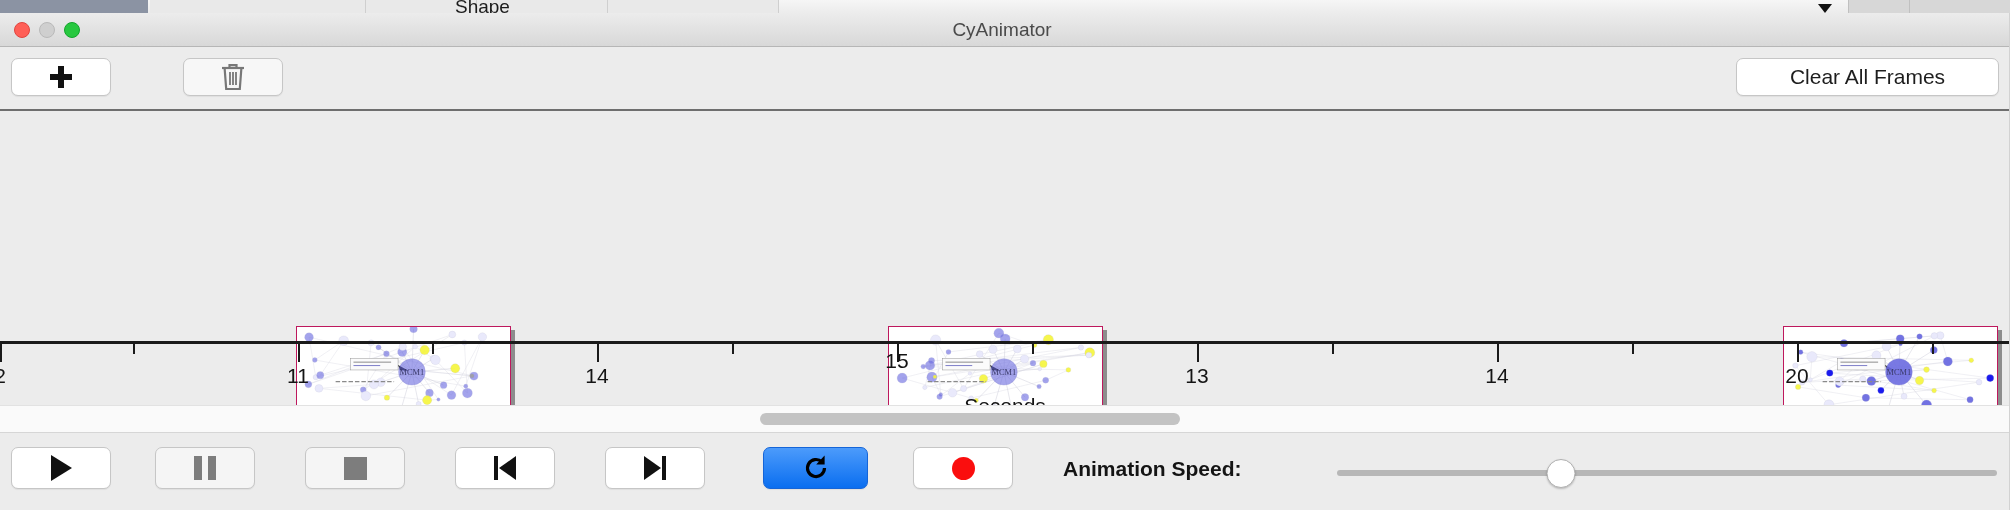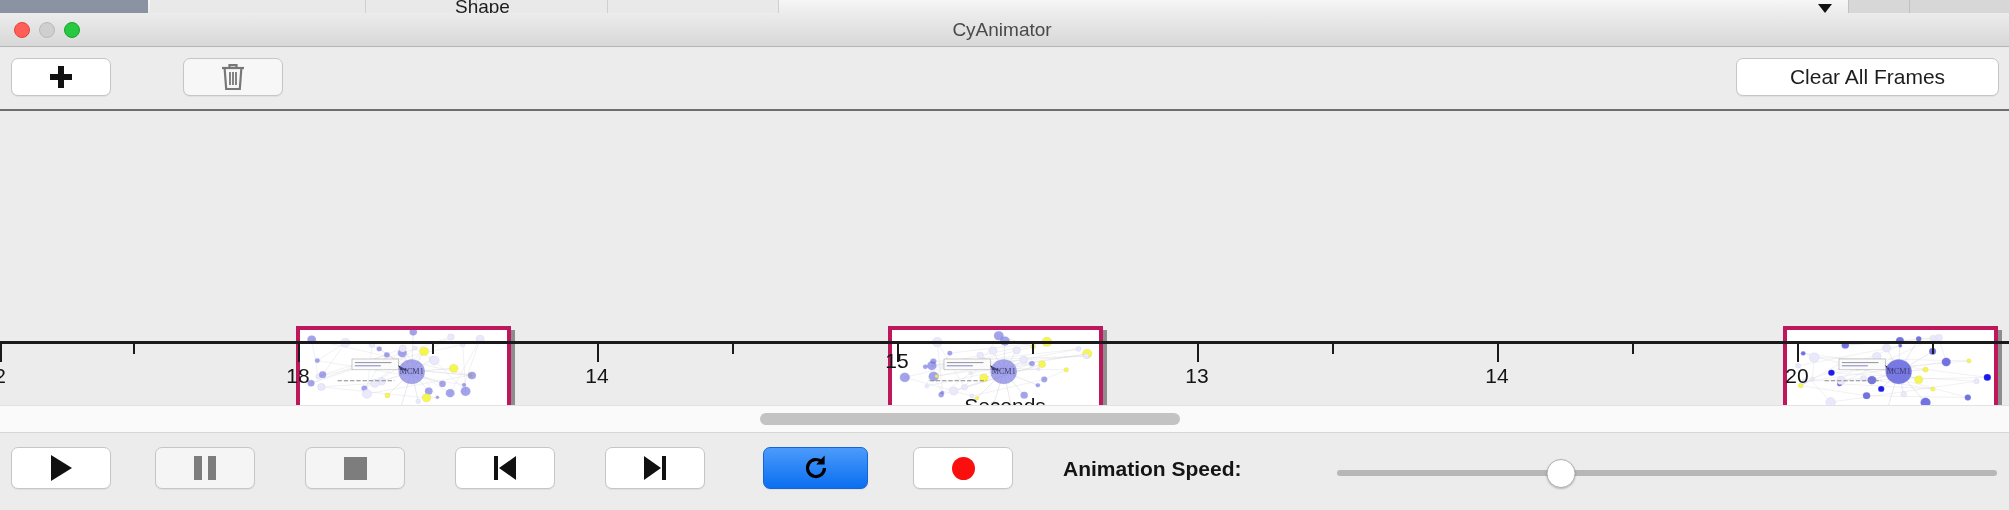--- a/index.html
+++ b/index.html
@@ -158,21 +158,21 @@
     position: relative;
     height: 294px;
     background: #ececec;
     overflow: hidden;
   }
 
   .frame-thumb {
     position: absolute;
     box-sizing: border-box;
     background: #0ea5e9;
-    border: 4px solid #be185d;
+    border: 1px solid #be185d;
     box-shadow: 4px 4px 0 rgba(110,110,110,0.75);
     overflow: hidden;
   }
   .frame-thumb svg { display: block; width: 100%; height: 100%; }
 
   
   .axis-line {
     position: absolute;
     left: 0; right: 0;
     height: 3px;
@@ -644,21 +644,21 @@
     <text x="232" y="98" text-anchor="middle" font-family="Liberation Serif, serif" font-size="17" fill="#3a3a6a">MCM1</text>
   </svg>
           </div>
         </div>
 
       <div class="axis-line" style="top:230px;"></div>
       <div id="ticks-host">
           <div class="tick major" style="left: 0px; top: 233px;"></div>
           <div class="tick-label" style="left: 0px; top: 253px;">2</div>
           <div class="tick major" style="left: 298px; top: 233px;"></div>
-          <div class="tick-label" style="left: 298px; top: 253px;">18</div>
+          <div class="tick-label" style="left: 298px; top: 253px;">11</div>
           <div class="tick major" style="left: 597px; top: 233px;"></div>
           <div class="tick-label" style="left: 597px; top: 253px; text-align: right;">14</div>
           <div class="tick major" style="left: 897px; top: 233px;"></div>
           <div class="tick-label" style="left: 897px; top: 238px;">15</div>
           <div class="tick major" style="left: 1197px; top: 233px;"></div>
           <div class="tick-label" style="left: 1197px; top: 253px;">13</div>
           <div class="tick major" style="left: 1497px; top: 233px;"></div>
           <div class="tick-label" style="left: 1497px; top: 253px;">14</div>
           <div class="tick major" style="left: 1797px; top: 233px;"></div>
           <div class="tick-label" style="left: 1797px; top: 253px;">20</div>

